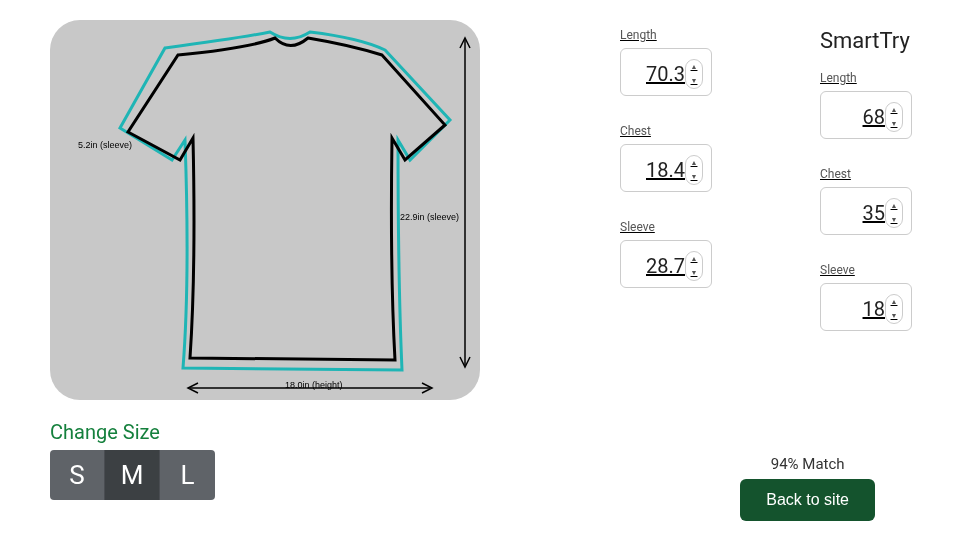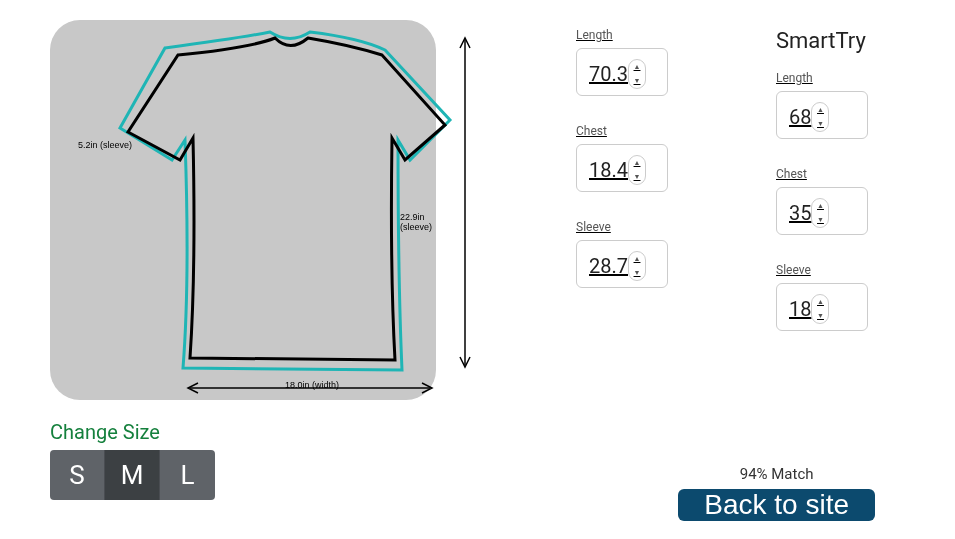--- a/index.html
+++ b/index.html
@@ -14,21 +14,21 @@
       display: flex;
       padding: 20px 50px 20px 50px;
       gap: 140px;
     }
     .left-col {
       width: 430px;
     }
     .shirt-box {
       background: #c8c8c8;
       border-radius: 30px;
-      width: 386px;
+      width: 430px;
       height: 380px;
       position: relative;
     }
     .shirt-box svg {
       position: absolute;
       top: 0;
       left: 0;
     }
     .dim-label {
       position: absolute;
@@ -79,21 +79,21 @@
       color: #555;
       margin-bottom: 6px;
     }
     .spinner {
       border: 1px solid #ccc;
       border-radius: 6px;
       height: 48px;
       width: 92px;
       display: flex;
       align-items: center;
-      justify-content: flex-start;
+      justify-content: flex-end;
       padding: 4px 8px 0 12px;
       background: #fff;
     }
     .spinner-val {
       font-size: 20px;
       color: #222;
     }
     .spinner-ctrl {
       width: 18px;
       height: 30px;
@@ -120,24 +120,24 @@
       right: 80px;
       bottom: 18px;
       text-align: center;
     }
     .match-text {
       font-size: 15px;
       color: #333;
       margin-bottom: 6px;
     }
     .back-btn {
-      background: #0c4a6e;
+      background: #14532d;
       color: #fff;
-      font-size: 28px;
-      padding: 0 26px;
+      font-size: 16px;
+      padding: 12px 26px;
       border-radius: 6px;
       border: none;
       cursor: pointer;
     }
   </style>
 </head>
 <body>
 
 <div class="container">
   <div class="left-col">
@@ -151,21 +151,21 @@
         <line x1="415" y1="20" x2="415" y2="345" stroke="#000" stroke-width="1.5"></line>
         <polyline points="410,28 415,18 420,28" fill="none" stroke="#000" stroke-width="1.5"></polyline>
         <polyline points="410,337 415,347 420,337" fill="none" stroke="#000" stroke-width="1.5"></polyline>
 
         <line x1="140" y1="368" x2="380" y2="368" stroke="#000" stroke-width="1.5"></line>
         <polyline points="148,363 138,368 148,373" fill="none" stroke="#000" stroke-width="1.5"></polyline>
         <polyline points="372,363 382,368 372,373" fill="none" stroke="#000" stroke-width="1.5"></polyline>
       </svg>
       <div class="dim-label" style="top:120px; left:28px;">5.2in (sleeve)</div>
       <div class="dim-label" style="top:192px; left:350px;">22.9in (sleeve)</div>
-      <div class="dim-label" style="top:360px; left:235px;">18.0in (width)</div>
+      <div class="dim-label" style="top:360px; left:235px;">18.0in (height)</div>
     </div>
 
     <div class="change-size">
       <div class="change-size-title">Change Size</div>
       <div class="size-buttons">
         <div class="size-btn">S</div>
         <div class="size-btn active">M</div>
         <div class="size-btn">L</div>
       </div>
     </div>

